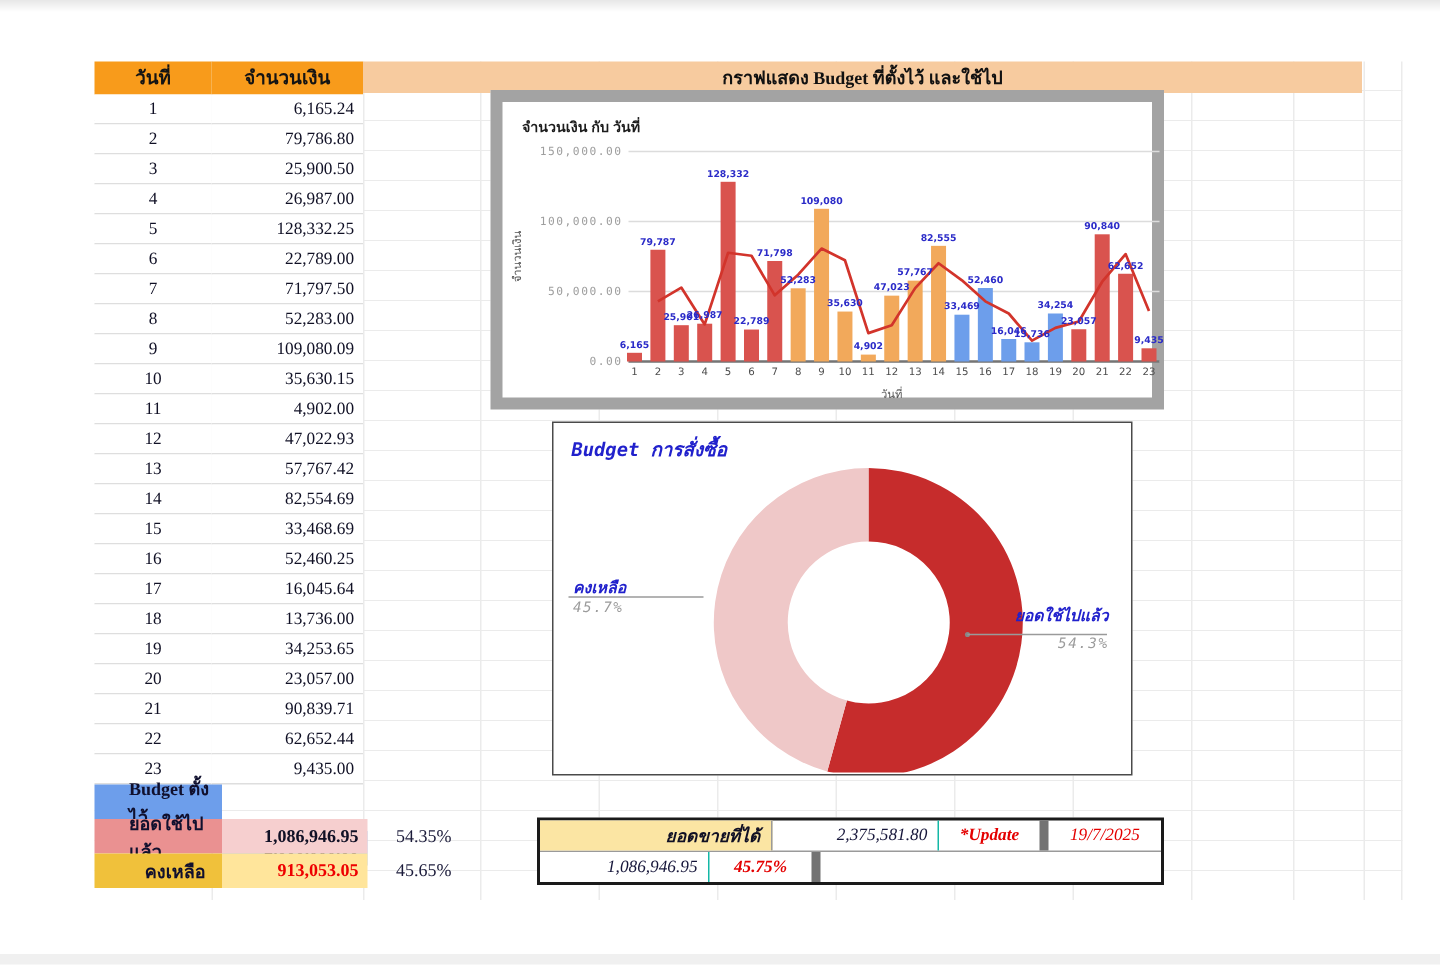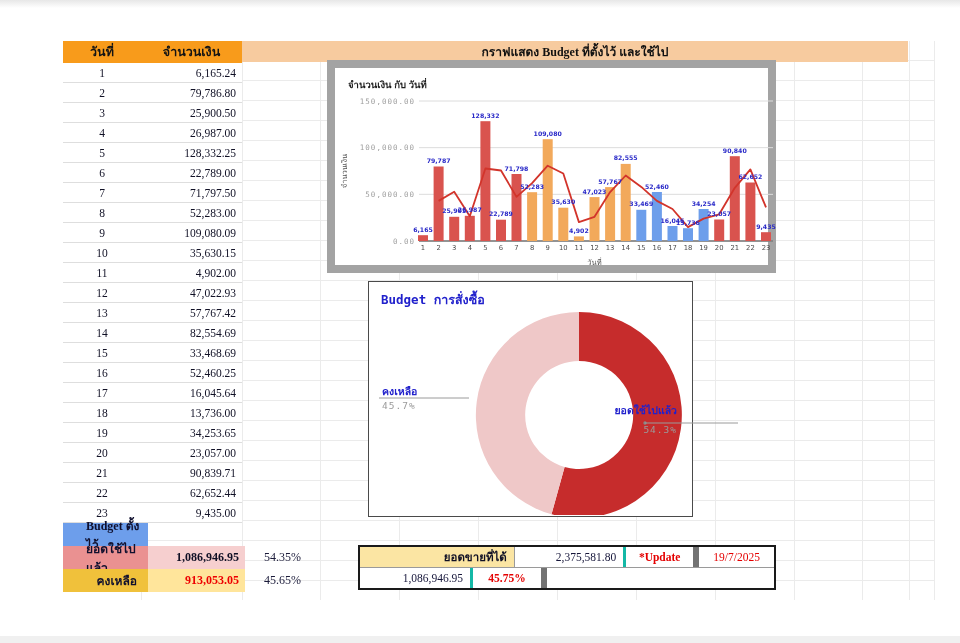--- a/index.html
+++ b/index.html
@@ -54,41 +54,41 @@
   .barchart-box{left:327px;top:60px;width:449px;height:213px;background:#ffffff;
       border:8px solid #a3a3a3;box-sizing:border-box;}
   .bar-title{position:absolute;left:13px;top:9px;font-family:"Liberation Sans","DejaVu Sans",sans-serif;
       font-weight:bold;font-size:9.5px;color:#1c1c1c;}
   .barchart-box svg{position:absolute;left:0;top:0;}
   text.yt{font-family:"DejaVu Sans Mono",monospace;font-size:7.5px;fill:#9e9e9e;letter-spacing:1px;}
   text.xt{font-family:"DejaVu Sans",sans-serif;font-size:6.8px;fill:#4d4d4d;}
   text.bl{font-family:"DejaVu Sans",sans-serif;font-size:6.2px;font-weight:bold;fill:#2B2BC8;}
   text.at{font-family:"DejaVu Sans",sans-serif;font-size:7.5px;fill:#555555;}
   
-  .donut-box{left:368px;top:281px;width:325px;height:236px;background:#ffffff;
-      border:1.5px solid #4a4a4a;box-sizing:border-box;}
+  .donut-box{left:368px;top:281px;width:387px;height:236px;background:#ffffff;
+      border:1.5px solid #4a4a4a;box-sizing:border-box;font-style:italic;}
   .donut-title{position:absolute;left:12px;top:8px;font-family:"DejaVu Sans Mono",monospace;
       font-weight:bold;font-size:12.5px;color:#2121CC;}
   .donut-box svg{position:absolute;left:0;top:0;}
   .slice-label{position:absolute;font-family:"Liberation Sans","DejaVu Sans",sans-serif;
       font-weight:bold;font-size:10.5px;color:#2121CC;}
   .slice-pct{position:absolute;font-family:"DejaVu Sans Mono",monospace;font-size:9.5px;
       color:#9b9b9b;letter-spacing:1px;}
   .lab-left{left:13px;top:101px;}
   .pct-left{left:13px;top:118px;}
   .lab-right{right:15px;top:120px;}
   .pct-right{right:15px;top:142px;text-align:right;}
   
-  .sales-box{left:358px;top:545px;width:414px;background:#ffffff;border:2px solid #1a1a1a;}
+  .sales-box{left:358px;top:545px;width:414px;background:#ffffff;border:2px solid #1a1a1a;font-style:italic;}
   .sbrow{display:flex;height:20px;}
   .sbrow.first{border-bottom:1px solid #9a9a9a;}
   .sbcell{display:flex;align-items:center;box-sizing:border-box;font-size:11.5px;}
   .sb-label{width:157px;background:#FBE5A3;justify-content:flex-end;padding-right:7px;border-right:1px solid #9a9a9a;}
   .sb-label.bold{font-weight:bold;}
-  .sb-value{width:113px;justify-content:flex-end;padding-right:7px;border-right:3px solid #14b8a6;color:#16163a;}
+  .sb-value{width:113px;justify-content:flex-end;padding-right:7px;border-right:1px solid #14b8a6;color:#16163a;}
   .sb-note{width:74px;justify-content:center;color:#E40000;font-weight:bold;border-right:6px solid #737373;}
   .sb-extra{width:76px;justify-content:center;color:#E40000;}
 </style>
 </head>
 <body>
 
 <div class="abs top-shade"></div>
 <div class="abs bottom-shade"></div>
 <div class="abs sheet-grid"></div>
 

